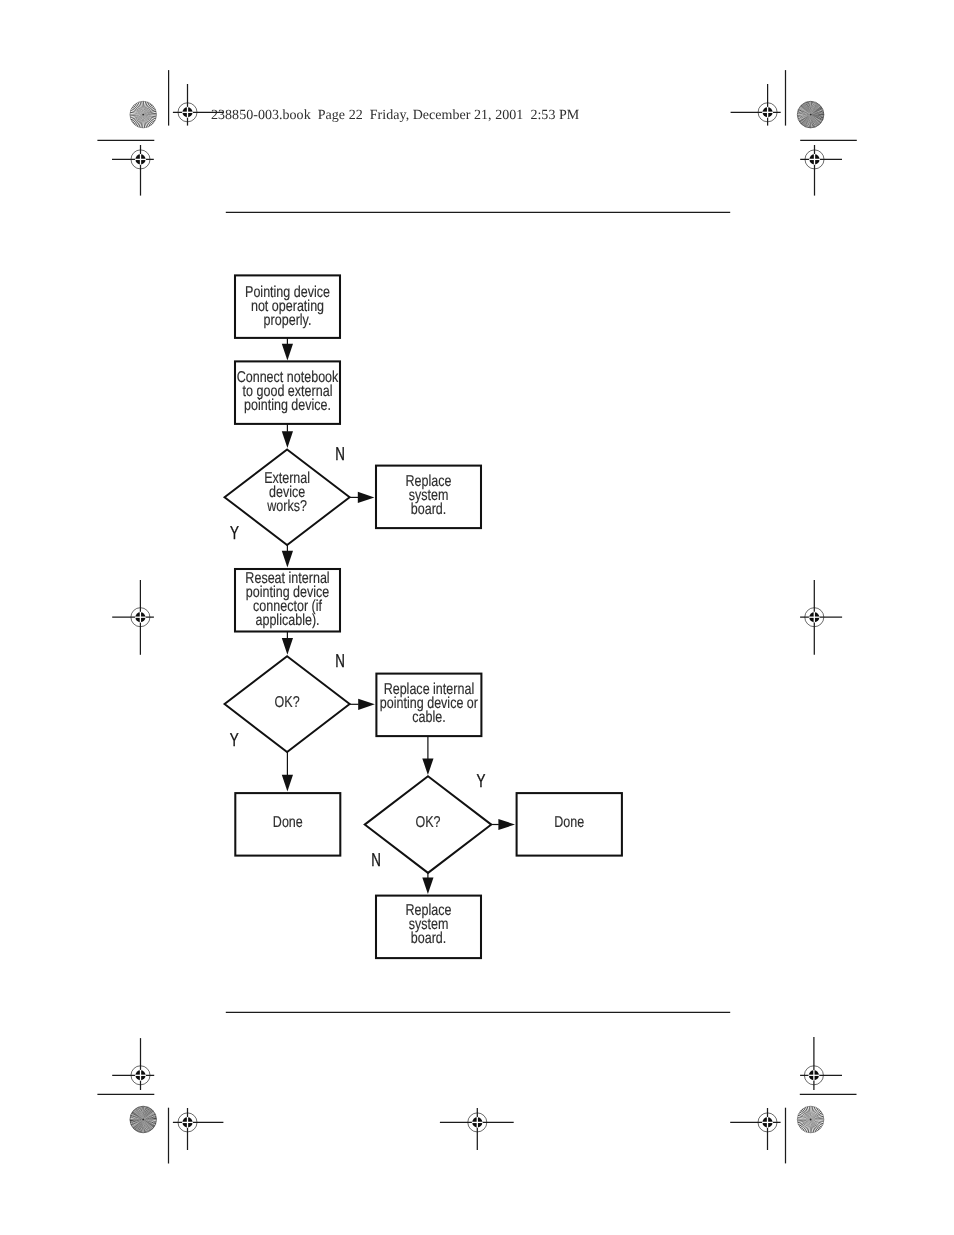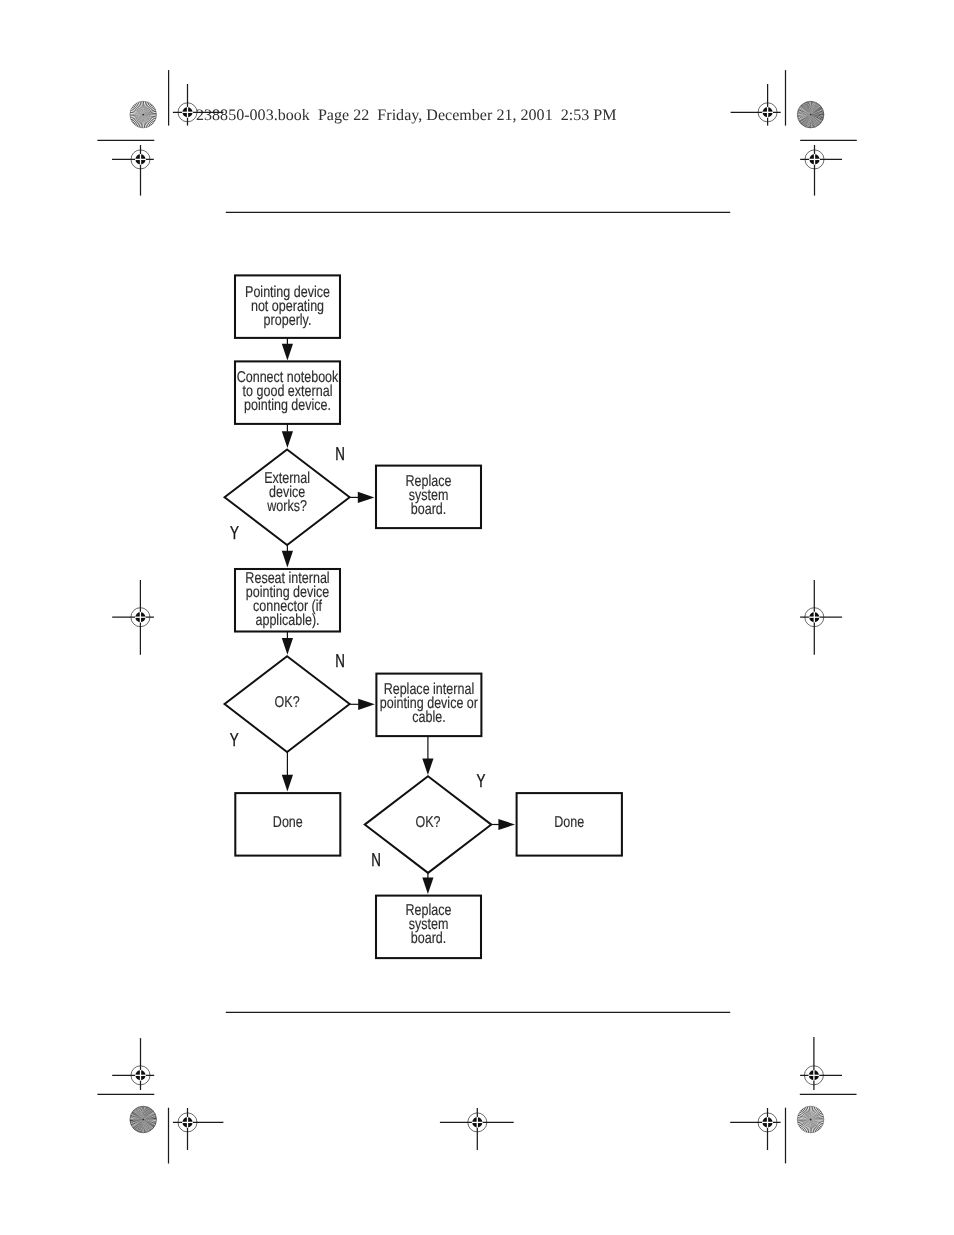--- a/index.html
+++ b/index.html
@@ -1,22 +1,22 @@
 <!DOCTYPE html>
 <html><head>
 <meta charset="utf-8">
 <style>
   html,body{margin:0;padding:0;background:#ffffff;}
   body{width:954px;height:1235px;overflow:hidden;
        font-family:"Liberation Sans",sans-serif;
        -webkit-font-smoothing:antialiased;
        text-rendering:geometricPrecision;}
   #page{position:relative;width:954px;height:1235px;background:#fff;}
-  .hdrtext{position:absolute;left:196px;top:108.3px;
-           font-family:"Liberation Serif",serif;font-size:16px;
+  .hdrtext{position:absolute;left:211px;top:108.3px;
+           font-family:"Liberation Serif",serif;font-size:14px;
            line-height:16px;color:#2f2f2f;white-space:pre;letter-spacing:0.035px;}
   svg{position:absolute;left:0;top:0;display:block;}
 </style>
 </head>
 <body>
 
 <div id="page">
 
   <div class="hdrtext">238850-003.book  Page 22  Friday, December 21, 2001  2:53 PM</div>
 

